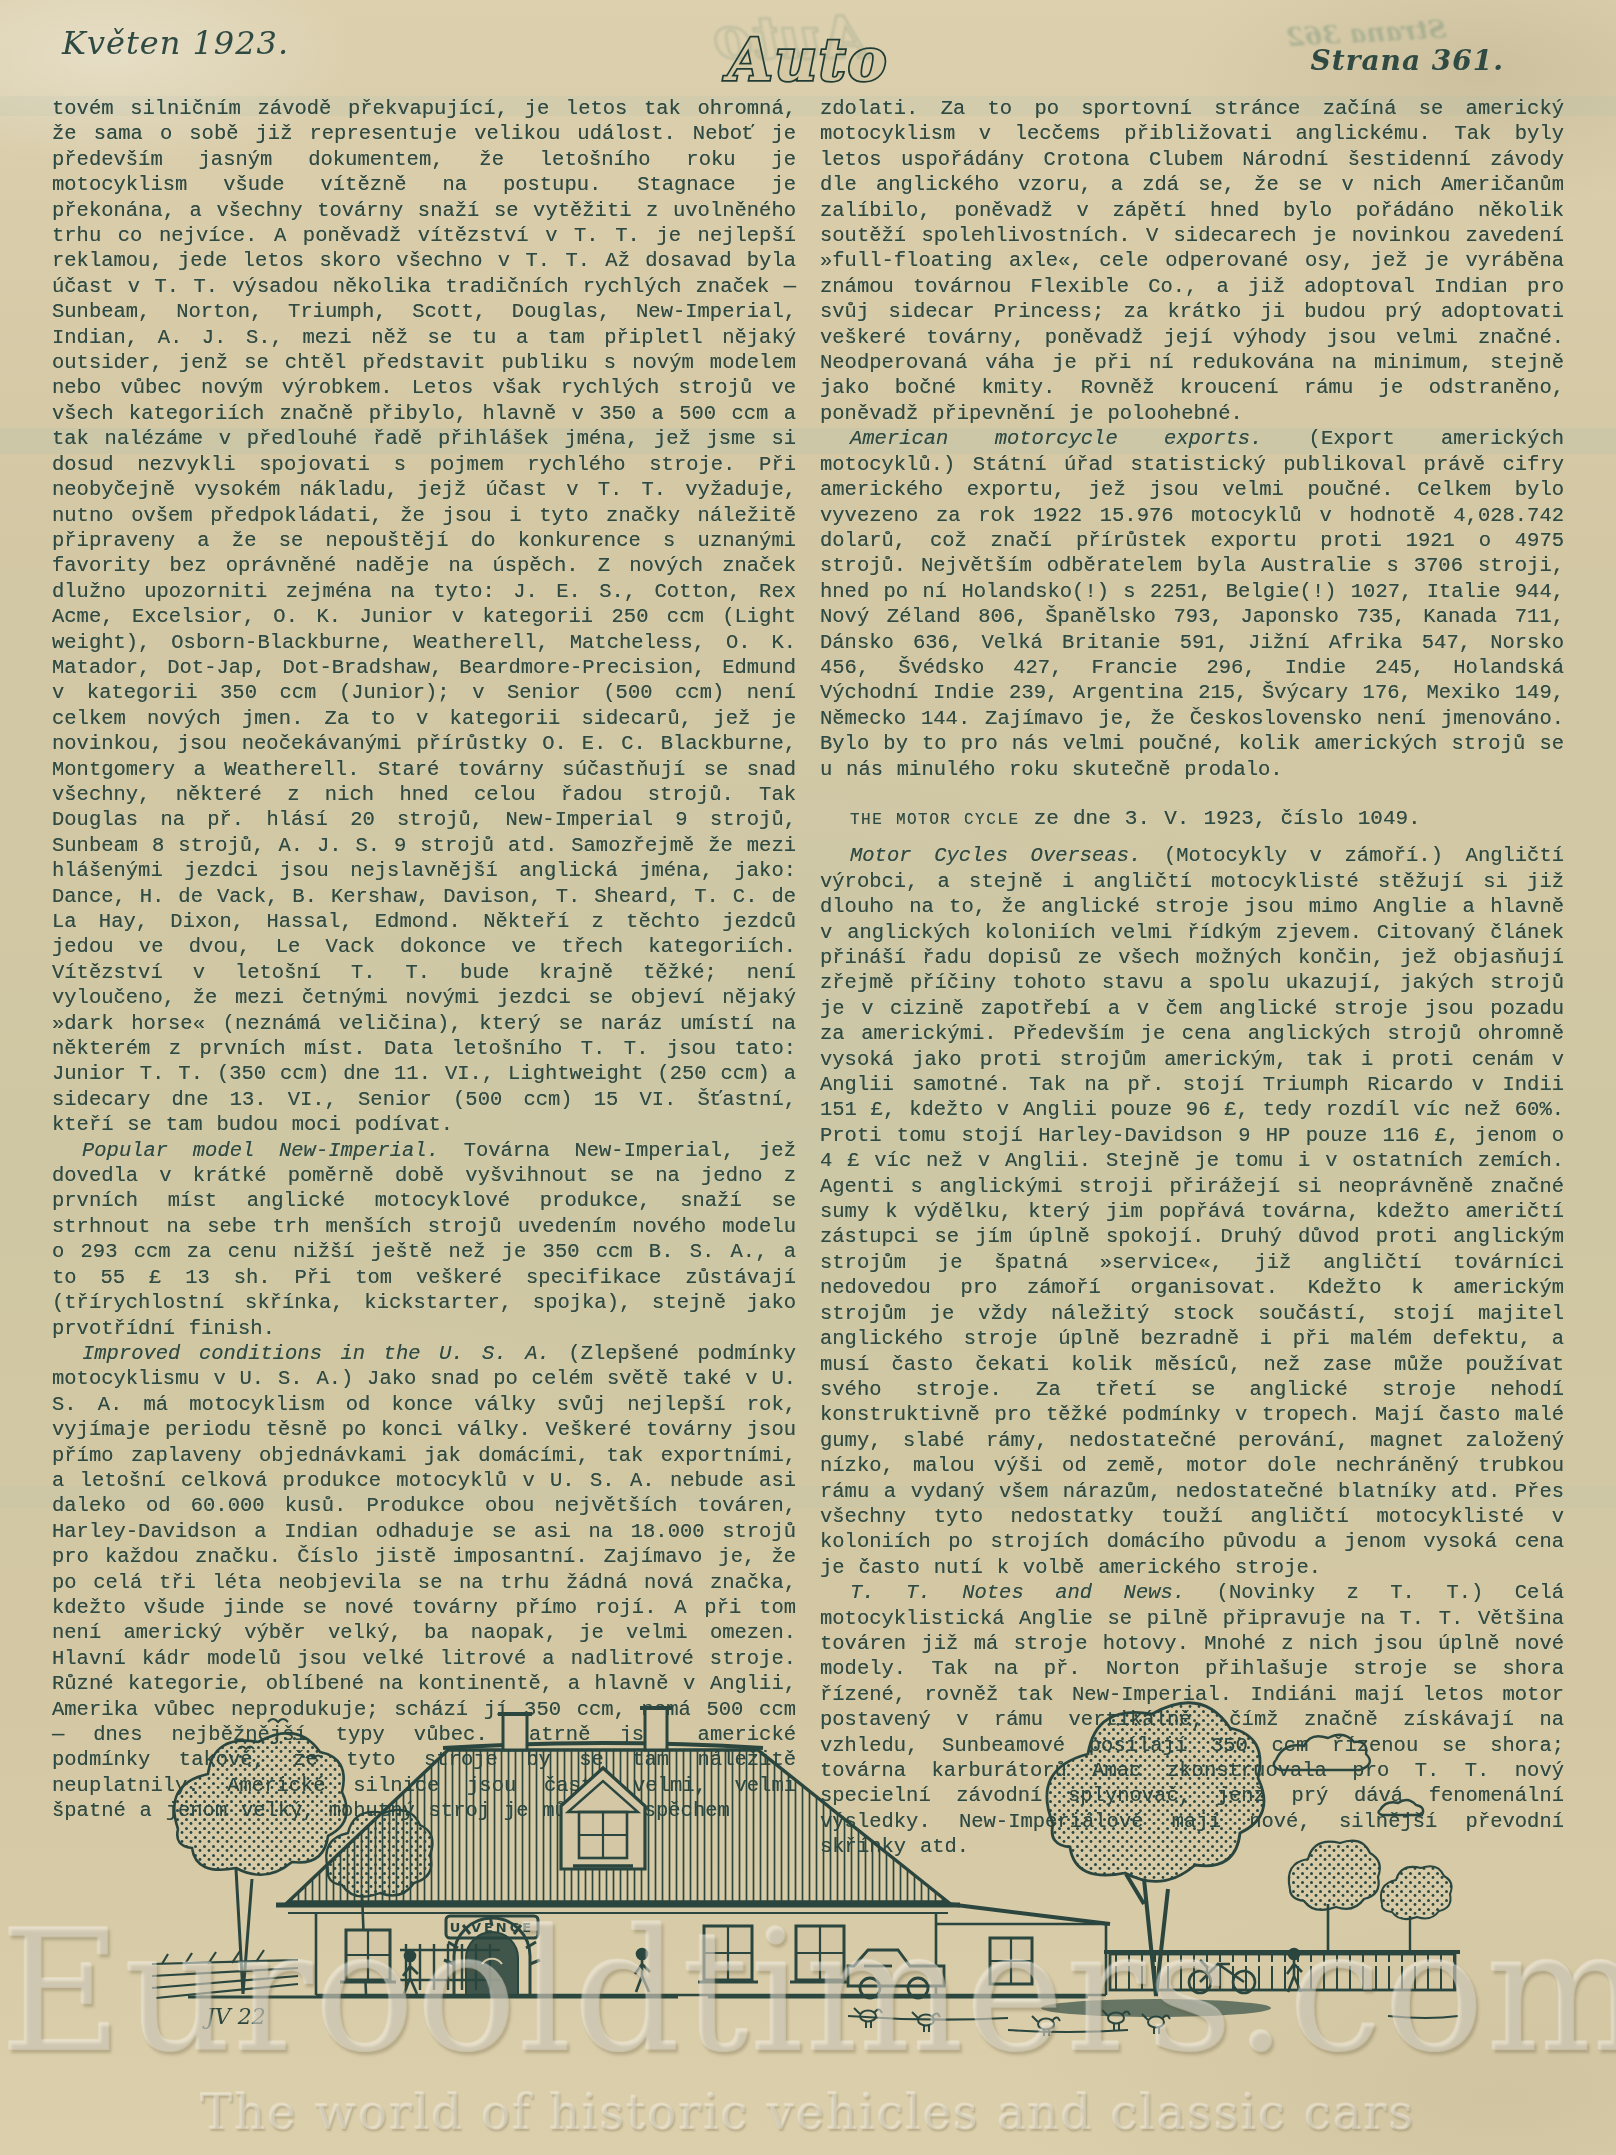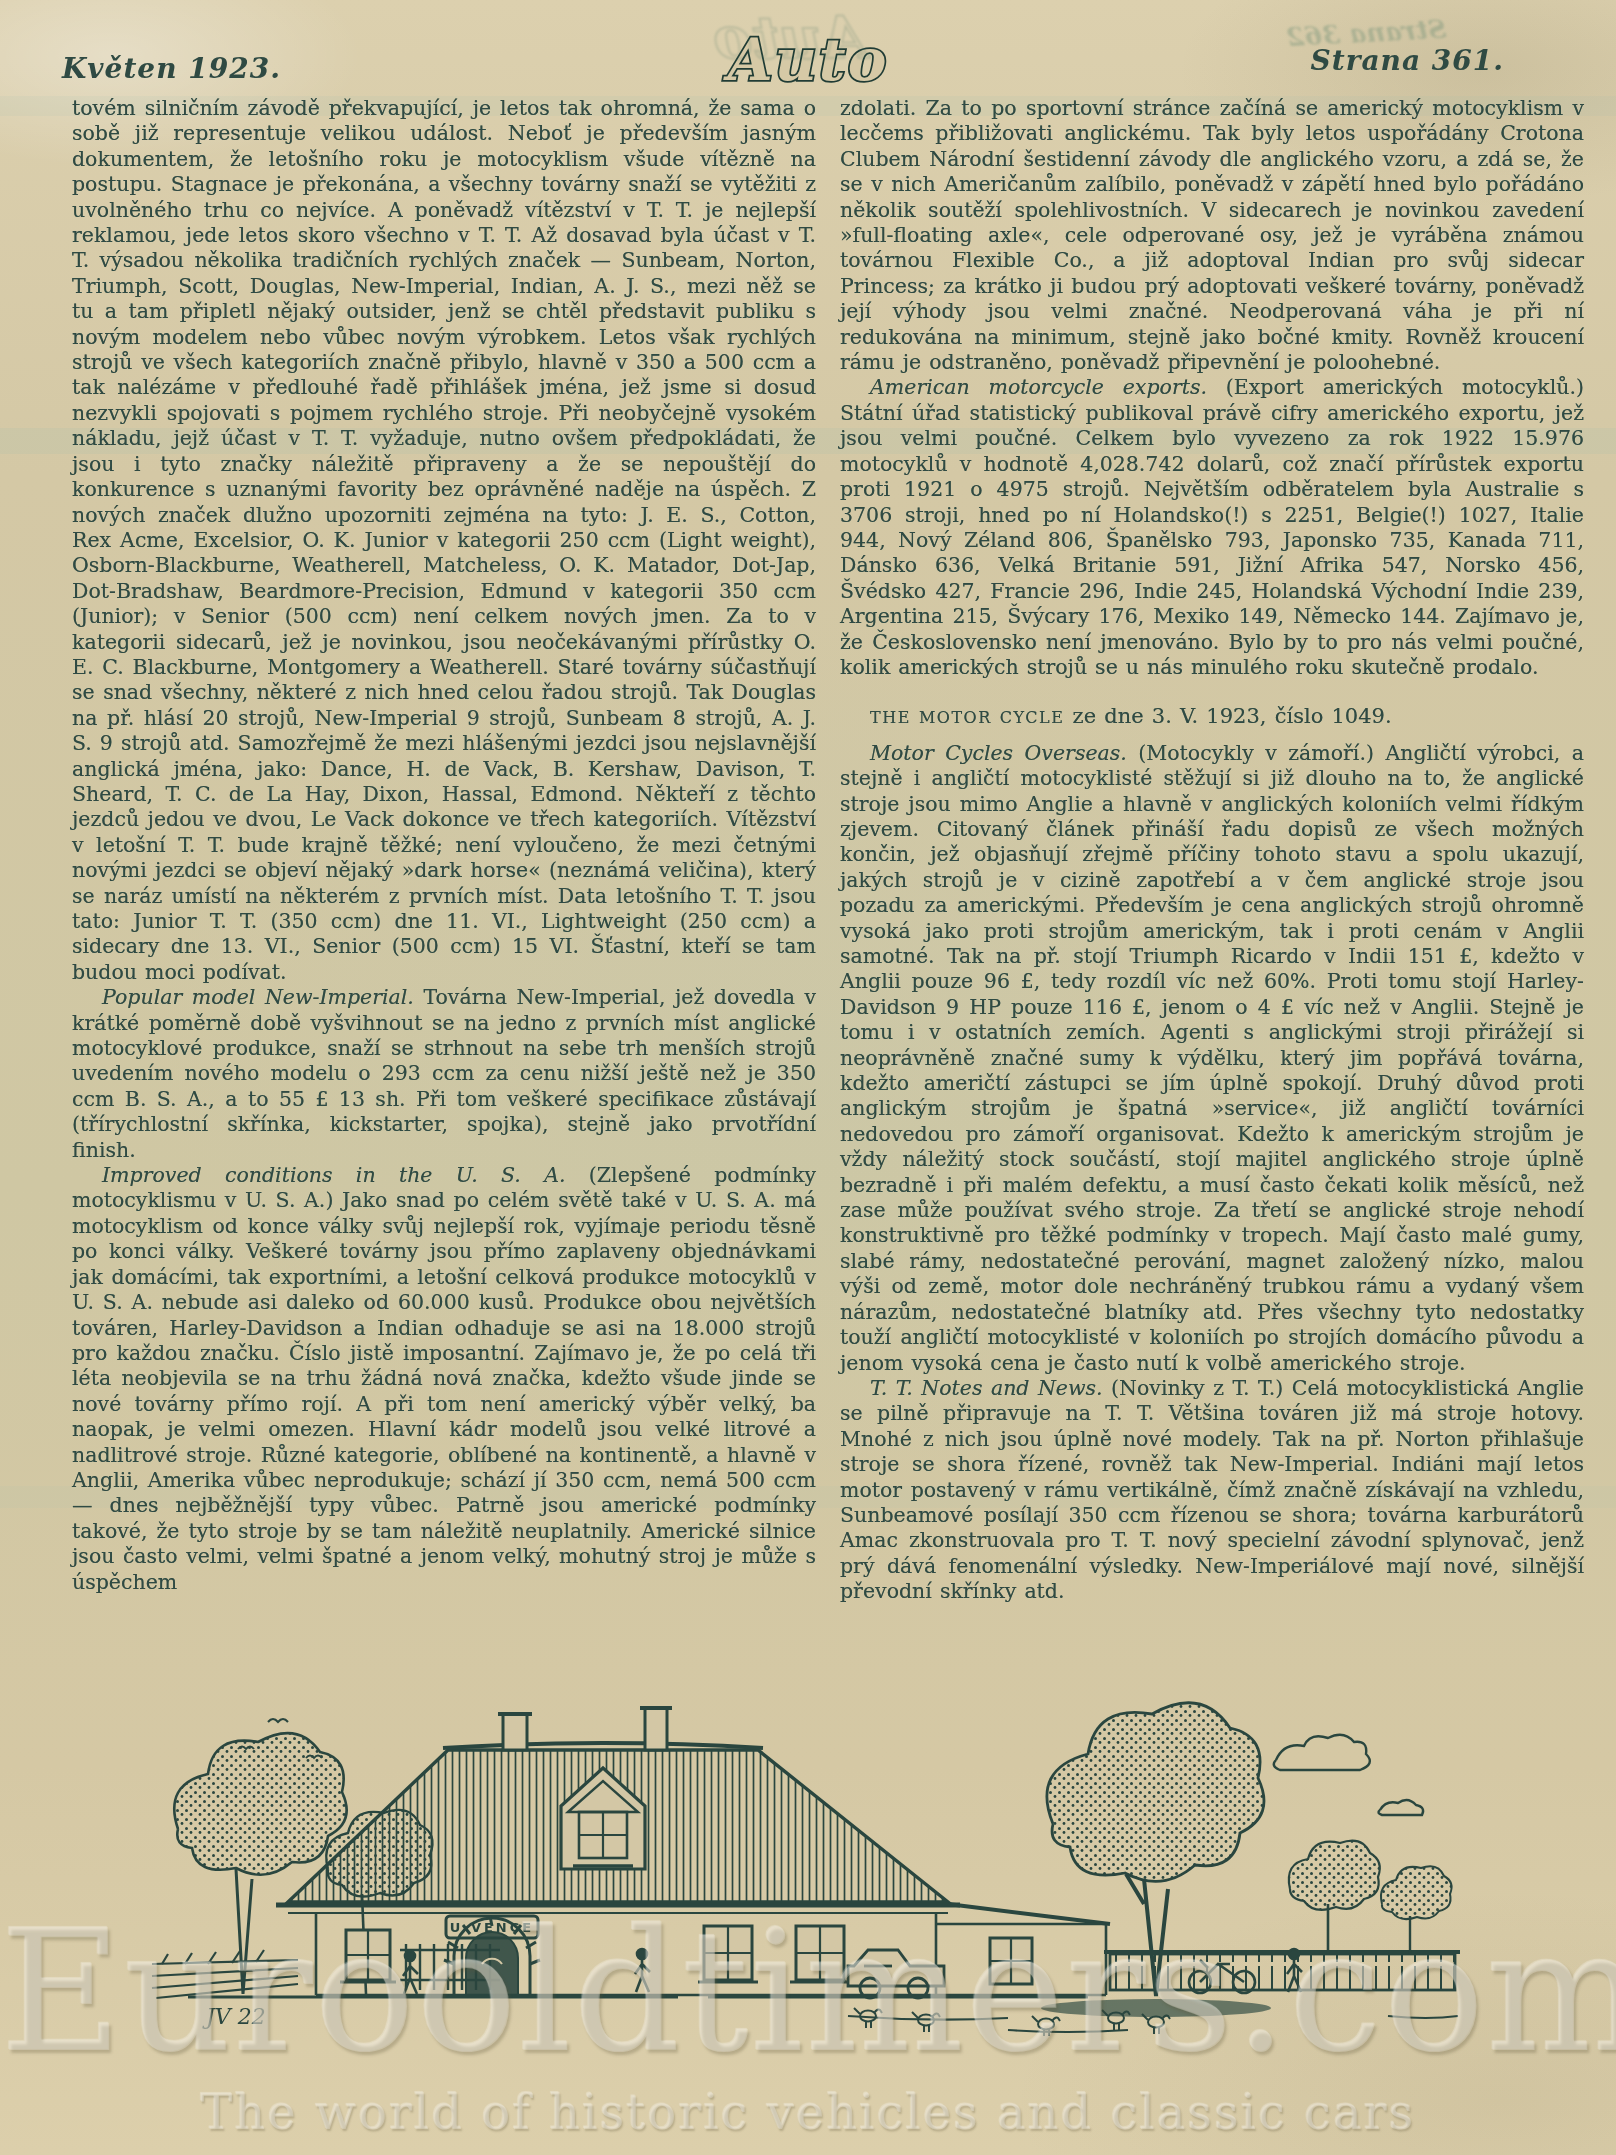--- a/index.html
+++ b/index.html
@@ -18,33 +18,33 @@
       linear-gradient(180deg,#dcd0ae 0%, #d4c8a5 22%, #cfc7a3 55%, #d5c8a4 82%, #dccfab 100%);
   }
   
   .scan-band{position:absolute;left:0;width:100%;pointer-events:none;}
   .band1{top:428px;height:26px;background:rgba(150,190,178,0.14);}
   .band2{top:96px;height:20px;background:rgba(150,190,178,0.10);}
   .band3{top:1486px;height:22px;background:rgba(150,190,178,0.08);}
 
   
   .header{position:absolute;top:24px;left:0;width:100%;height:78px;}
-  .issue-date{position:absolute;left:62px;top:28px;font-size:28px;font-weight:bold;font-style:italic;letter-spacing:1px;}
+  .issue-date{position:absolute;left:62px;top:0;font-size:32px;font-weight:normal;font-style:italic;letter-spacing:1px;}
   .page-number{position:absolute;right:112px;top:20px;font-size:28px;font-weight:bold;font-style:italic;letter-spacing:1px;}
   .bleed-page-number{
     position:absolute;right:170px;top:-6px;font-size:26px;font-weight:bold;font-style:italic;
     color:rgba(70,120,98,0.28);transform:scaleX(-1) rotate(3deg);filter:blur(1px);
   }
   .logo-wrap{position:absolute;left:50%;top:-6px;transform:translateX(-50%);}
   .logo-bleed{position:absolute;left:-18px;top:-22px;opacity:0.20;transform:scaleX(-1);filter:blur(1px);}
 
   
   .columns{
-    position:absolute;top:96px;left:72px;width:1512px;
-    display:flex;gap:24px;
+    position:absolute;top:96px;left:52px;width:1512px;
+    display:flex;gap:24px;font-family:Liberation Mono, monospace;
   }
   .col{width:744px;text-align:justify;font-size:20.5px;line-height:25.4px;word-spacing:1.5px;
        text-shadow:0 0 0.5px rgba(47,74,67,0.55);}
   .para{margin:0;text-indent:30px;}
   .para.noindent{text-indent:0;}
   .lead{font-style:italic;}
   .section-heading{
     margin:24px 0 10px 0;padding-left:30px;font-weight:normal;font-size:21px;text-align:left;
   }
   .section-heading .brand{font-size:16px;letter-spacing:1.5px;}

